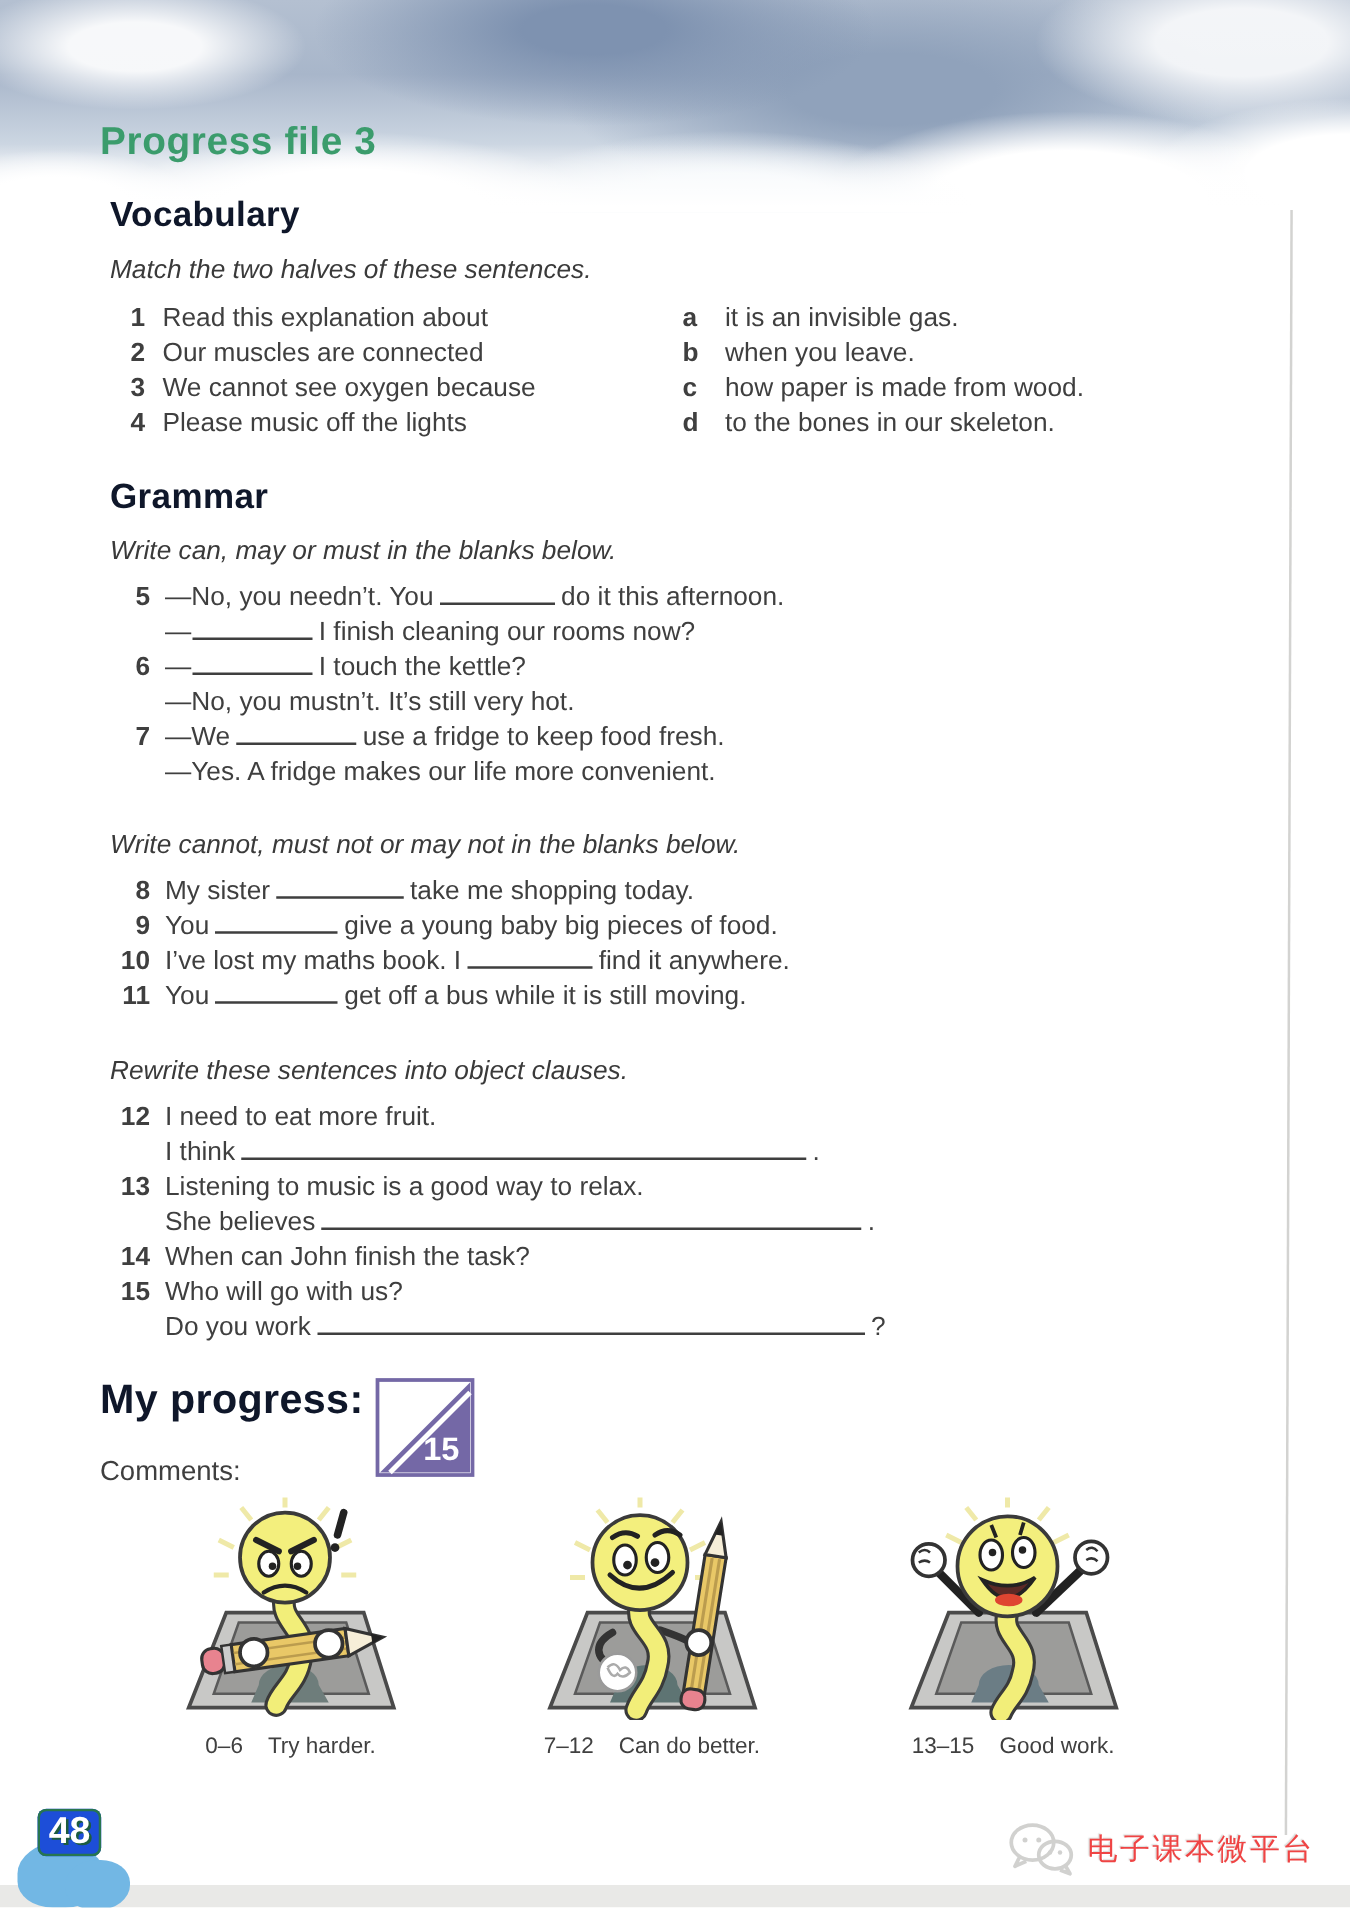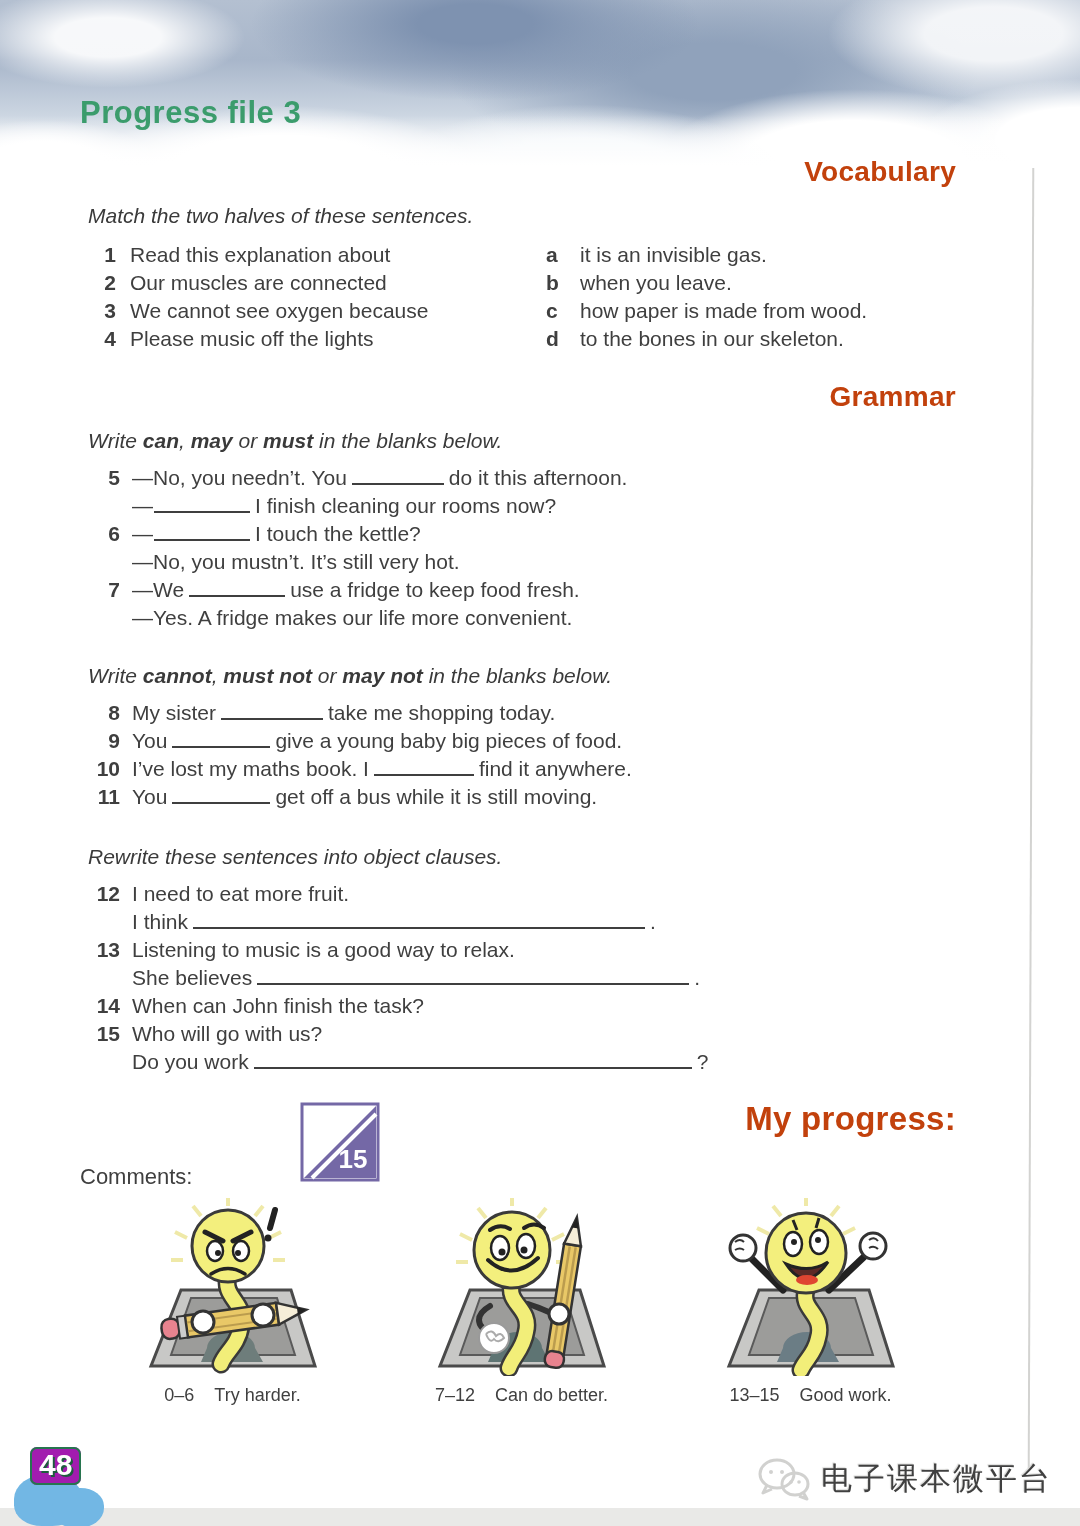--- a/index.html
+++ b/index.html
@@ -28,24 +28,24 @@
   .page-title{
     position:absolute;left:80px;top:95px;z-index:5;
     font-size:31px;font-weight:bold;color:#3b9c6c;letter-spacing:.5px;
   }
   
   .page-edge{position:absolute;left:1030px;top:168px;width:2px;height:1300px;
     background:#d3d3d1;transform:rotate(.2deg);}
   .bottom-strip{position:absolute;left:0;bottom:0;width:100%;height:18px;background:#e9e9e7;}
   
   #content{position:absolute;left:88px;top:156px;width:868px;z-index:4;}
-  h2{font-size:28px;font-weight:bold;color:#c2410c;margin:0;letter-spacing:.3px;text-align:right;}
+  h2{font-size:28px;font-weight:bold;color:#0f172a;margin:0;letter-spacing:.3px;}
   .h-grammar{margin-top:28px;}
   .instr{font-style:italic;font-size:21px;margin:16px 0 0 0;color:#3a3a3a;}
-  .kw{font-weight:bold;text-align:center;}
+  .kw{font-weight:normal;text-align:center;}
   
   .vocab-grid{display:flex;margin-top:13px;}
   .vocab-col-left{width:458px;}
   .vrow{display:flex;line-height:28px;}
   .vnum{width:28px;text-align:right;font-weight:bold;margin-right:14px;flex:none;}
   .vletter{width:22px;text-align:left;font-weight:bold;margin-right:12px;flex:none;}
   
   .glist{margin-top:11px;}
   .gitem{display:flex;}
   .gnum{width:32px;text-align:right;font-weight:bold;margin-right:12px;flex:none;line-height:28px;}
@@ -58,30 +58,30 @@
   .h-progress{font-size:33px;}
   .comments{margin-top:26px;font-size:22px;}
   .score-box{position:absolute;left:212px;top:2px;}
   
   .figs-row{display:flex;margin-top:2px;}
   .fig-col{width:289px;text-align:center;}
   .cap{margin-top:4px;font-size:18px;color:#404040;}
   .cap-range{margin-right:20px;}
   
   .page-badge{position:absolute;left:30px;top:1447px;z-index:6;
-    background:#a21caf;border-radius:7px;padding:1px 9px 3px 9px;
+    background:#1d4ed8;border-radius:7px;padding:1px 9px 3px 9px;
     color:#ffffff;font-size:30px;font-weight:bold;
     text-shadow:2px 2px 0 #1d5c3e;box-shadow:0 0 0 2px #27754f inset;}
   .footer-cloud{position:absolute;left:14px;top:1466px;width:90px;height:60px;z-index:5;}
   .footer-cloud:before{content:"";position:absolute;left:0;top:8px;width:70px;height:52px;
     background:#72b7e4;border-radius:48% 52% 45% 40%;}
   .footer-cloud:after{content:"";position:absolute;left:38px;top:22px;width:52px;height:40px;
     background:#72b7e4;border-radius:50% 45% 50% 45%;}
   .watermark{position:absolute;right:28px;top:1456px;display:flex;align-items:center;z-index:6;}
-  .watermark-text{font-size:31px;color:#404040;letter-spacing:2px;
+  .watermark-text{font-size:24px;color:#ef4444;letter-spacing:2px;
     text-shadow:1px 1px 0 #ffffff,-1px -1px 1px #d8d8d6;}
   .wm-icon{margin-right:10px;opacity:.75;}
 </style>
 </head>
 <body>
 
 <div id="banner"></div>
 <div class="page-title">Progress file 3</div>
 <div class="page-edge"></div>
 <div class="bottom-strip"></div>

